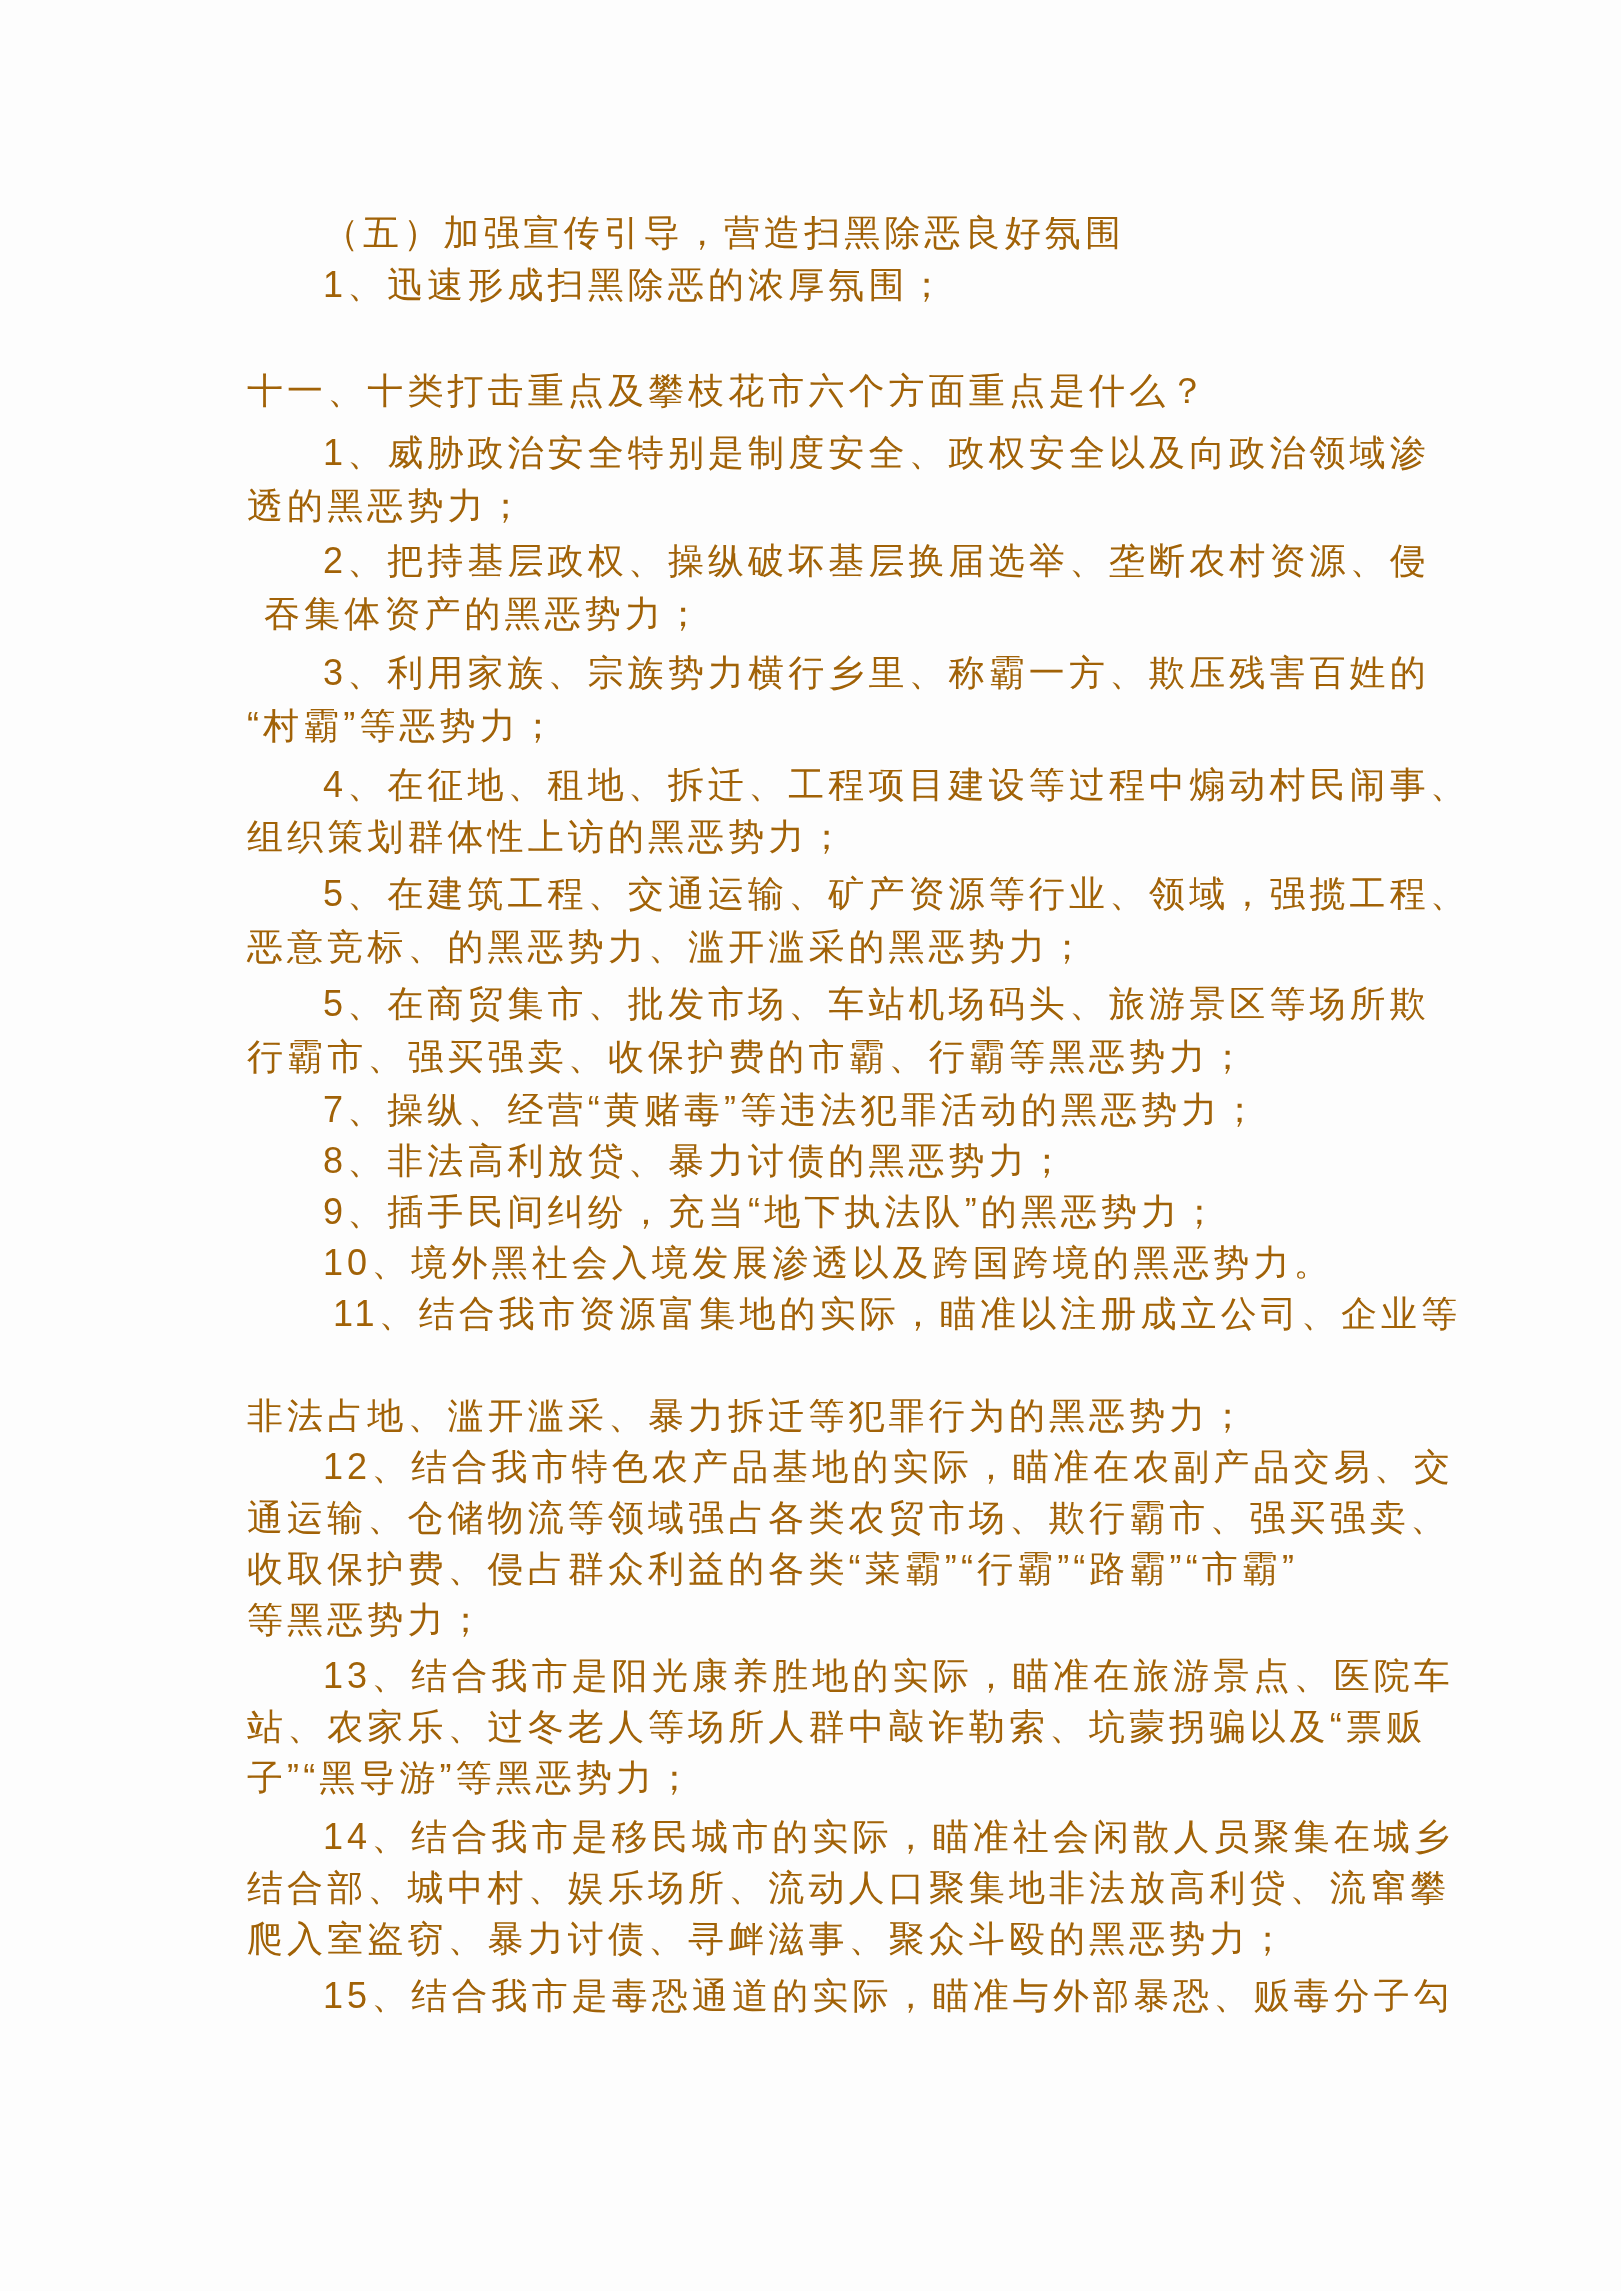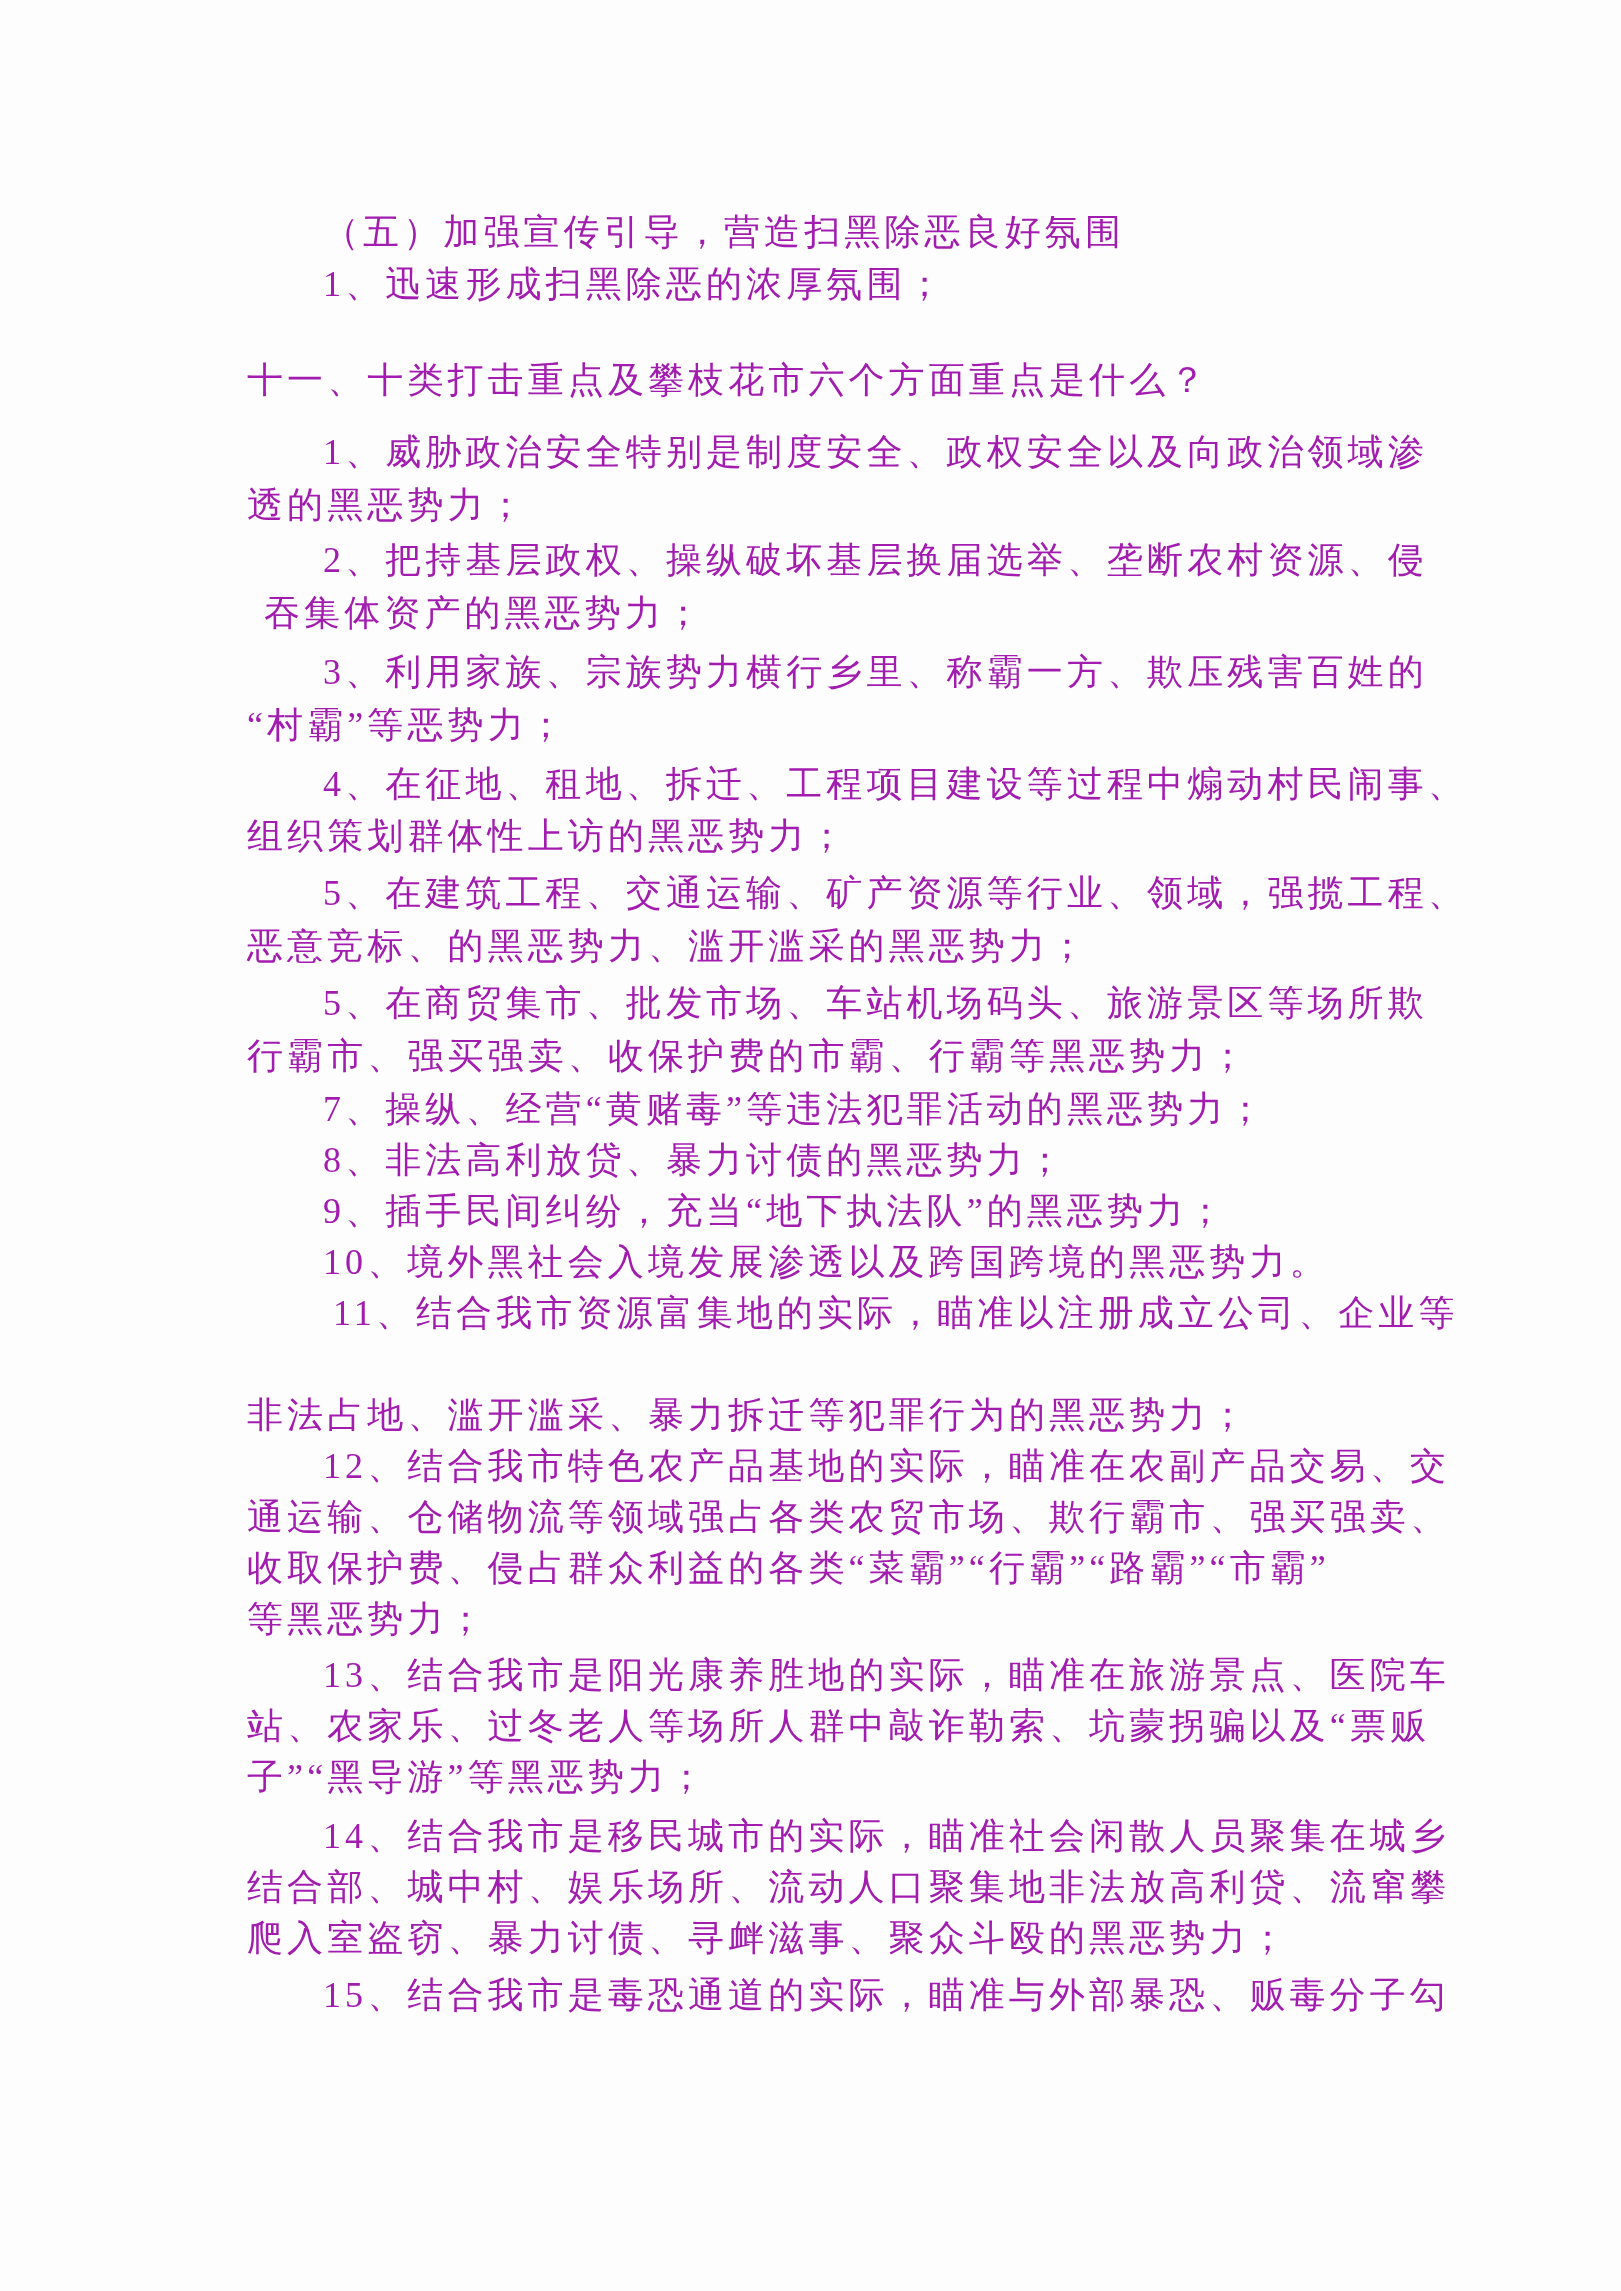--- a/index.html
+++ b/index.html
@@ -2,35 +2,35 @@
 <html><head>
 <meta charset="utf-8">
 <style>
   html, body { margin: 0; padding: 0; background: #ffffff; }
   body { width: 1621px; height: 2292px; position: relative; overflow: hidden; }
   .page { position: absolute; left: 0; top: 0; width: 1621px; height: 2292px; background: #fdfdfd; }
   .line {
     position: absolute;
     left: 245px;
     white-space: nowrap;
-    font-family: Liberation Serif, serif;
+    font-family: Liberation Sans, sans-serif;
     font-size: 36px;
     line-height: 43px;
-    color: #a21caf;
+    color: #a16207;
     letter-spacing: 4.1px;
   }
 </style>
 </head>
 <body>
 
 <div class="page">
 
   <div class="line" style="left:323px; top:211px;">（五）加强宣传引导，营造扫黑除恶良好氛围</div>
   <div class="line" style="left:323px; top:263px;">1、迅速形成扫黑除恶的浓厚氛围；</div>
-  <div class="line" style="left:247px; top:359px;text-align:right;">十一、十类打击重点及攀枝花市六个方面重点是什么？</div>
+  <div class="line" style="left:247px; top:369px;text-align:right;">十一、十类打击重点及攀枝花市六个方面重点是什么？</div>
 
   <div class="line" style="left:323px; top:431px;">1、威胁政治安全特别是制度安全、政权安全以及向政治领域渗</div>
   <div class="line" style="left:247px; top:484px;">透的黑恶势力；</div>
   <div class="line" style="left:323px; top:539px;">2、把持基层政权、操纵破坏基层换届选举、垄断农村资源、侵</div>
   <div class="line" style="left:264px; top:592px;">吞集体资产的黑恶势力；</div>
   <div class="line" style="left:323px; top:651px;">3、利用家族、宗族势力横行乡里、称霸一方、欺压残害百姓的</div>
   <div class="line" style="left:247px; top:704px;">“村霸”等恶势力；</div>
   <div class="line" style="left:323px; top:763px;">4、在征地、租地、拆迁、工程项目建设等过程中煽动村民闹事、</div>
   <div class="line" style="left:247px; top:815px;">组织策划群体性上访的黑恶势力；</div>
   <div class="line" style="left:323px; top:872px;">5、在建筑工程、交通运输、矿产资源等行业、领域，强揽工程、</div>

